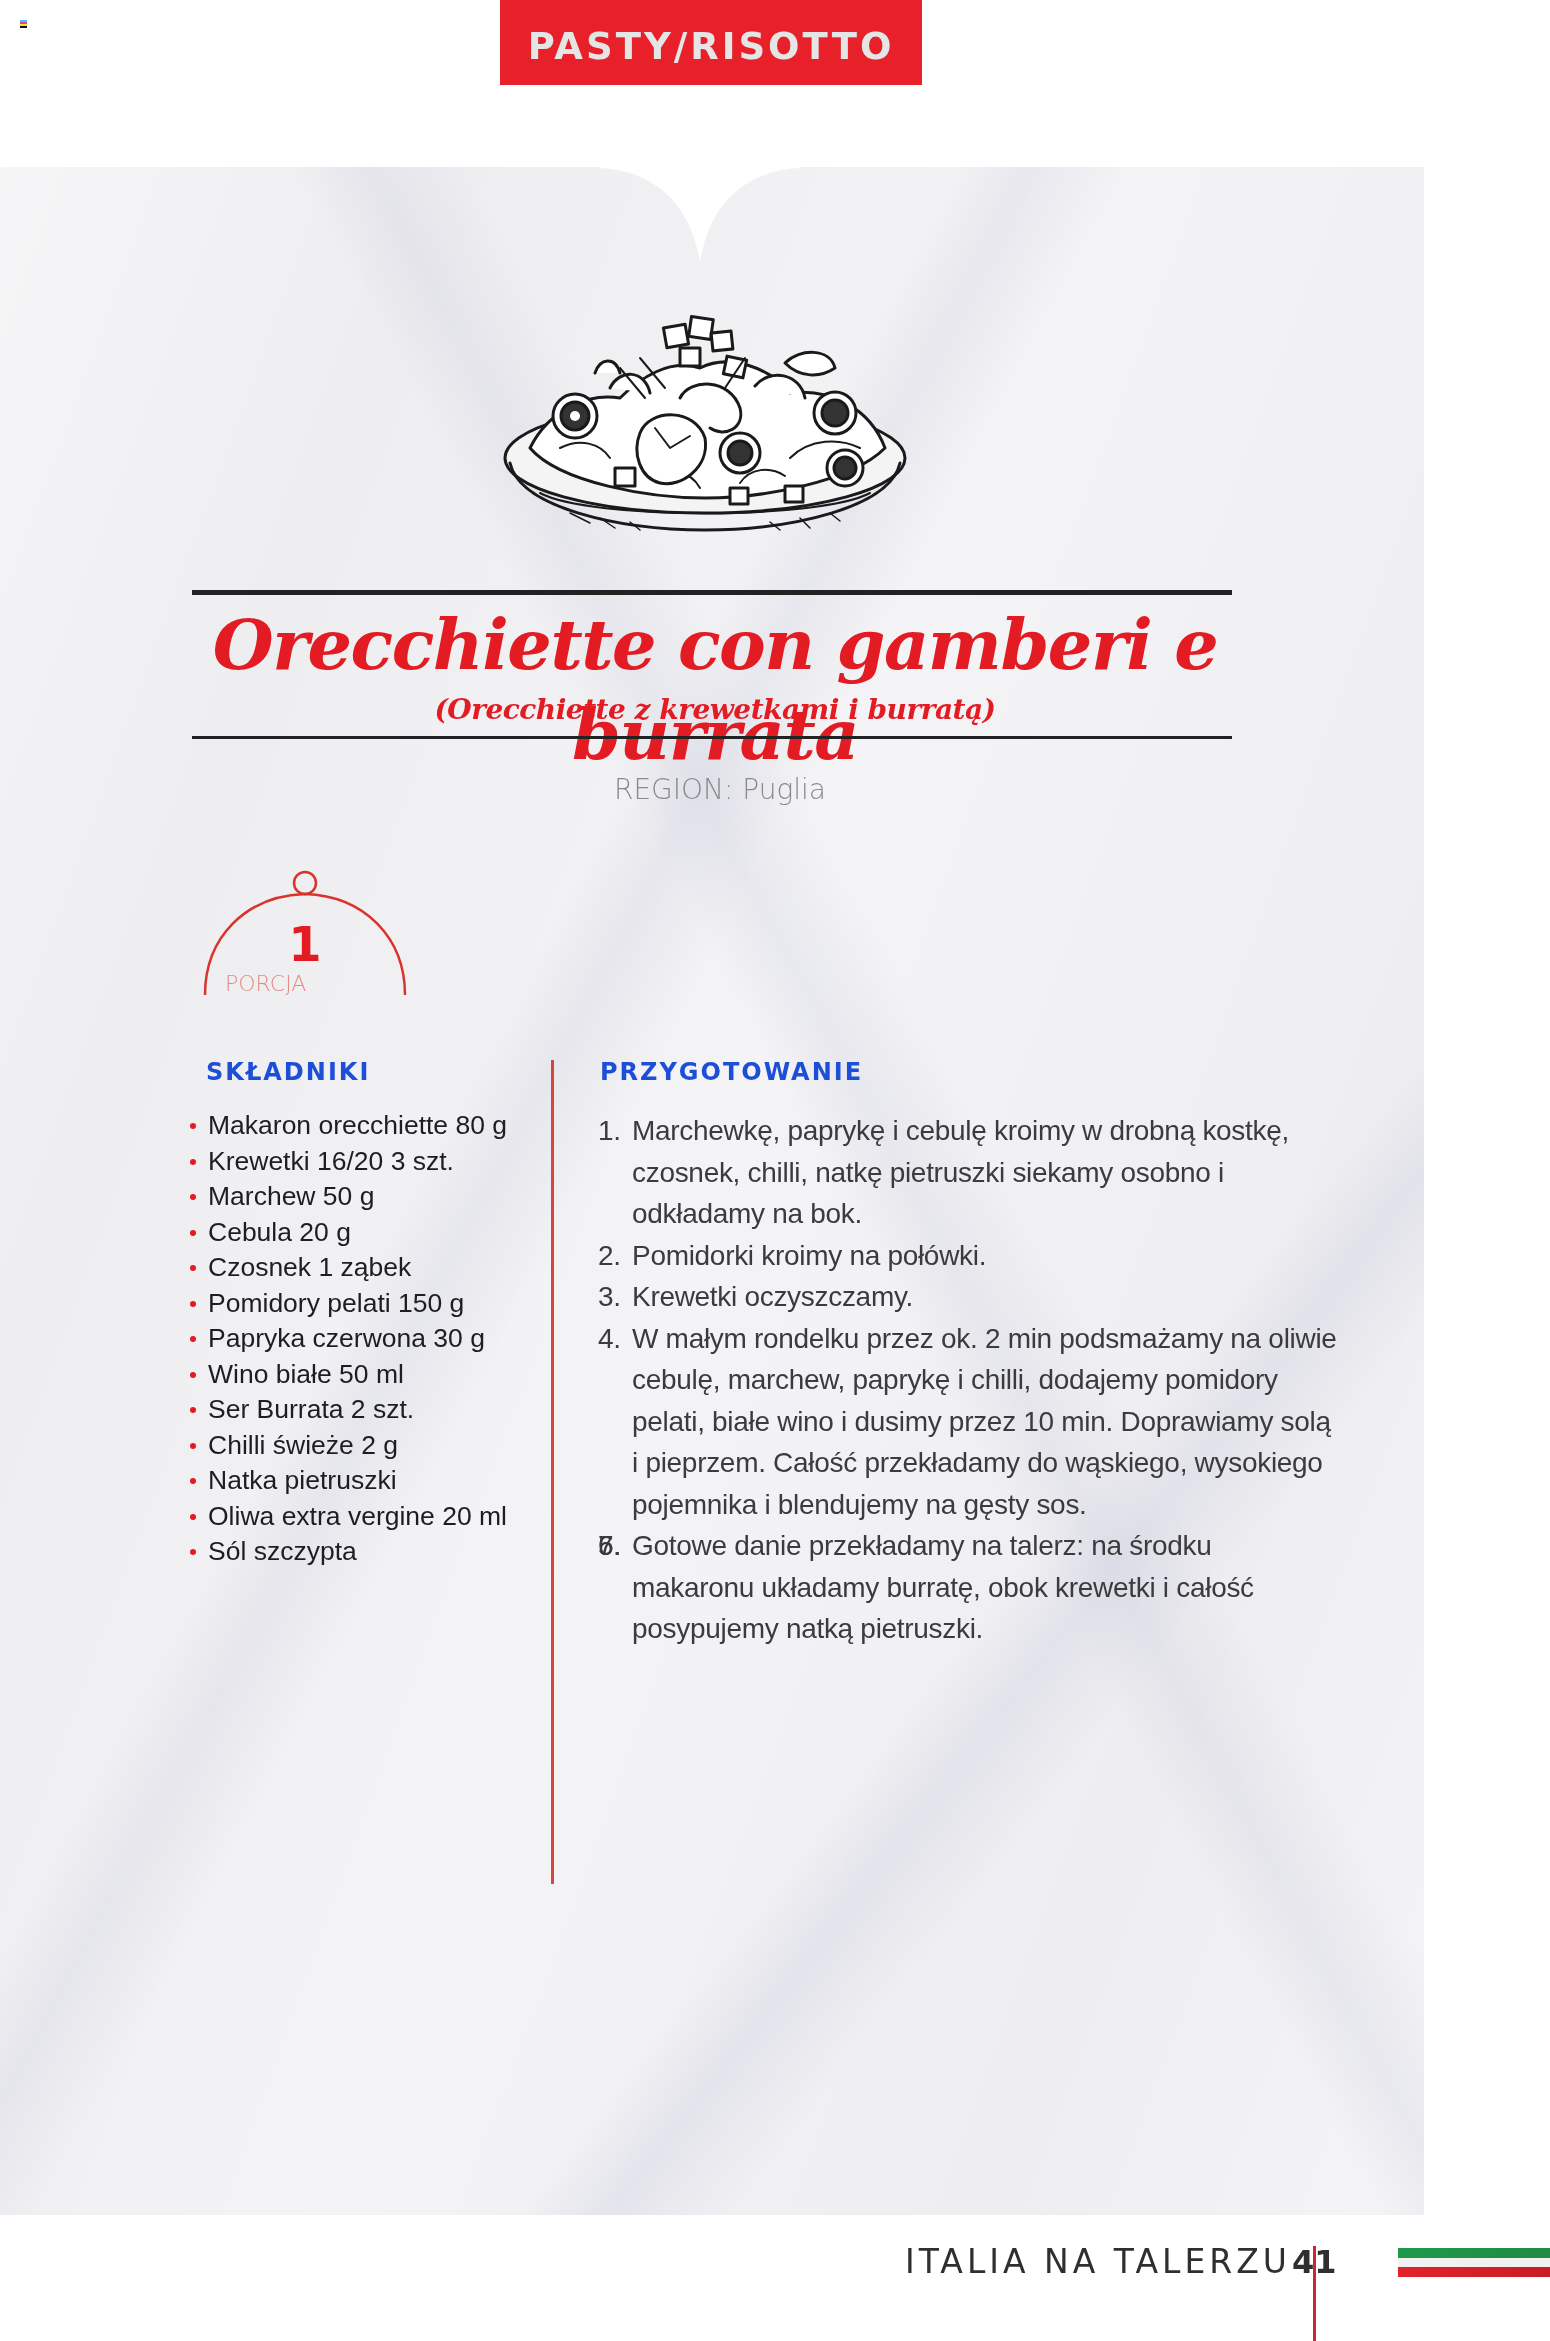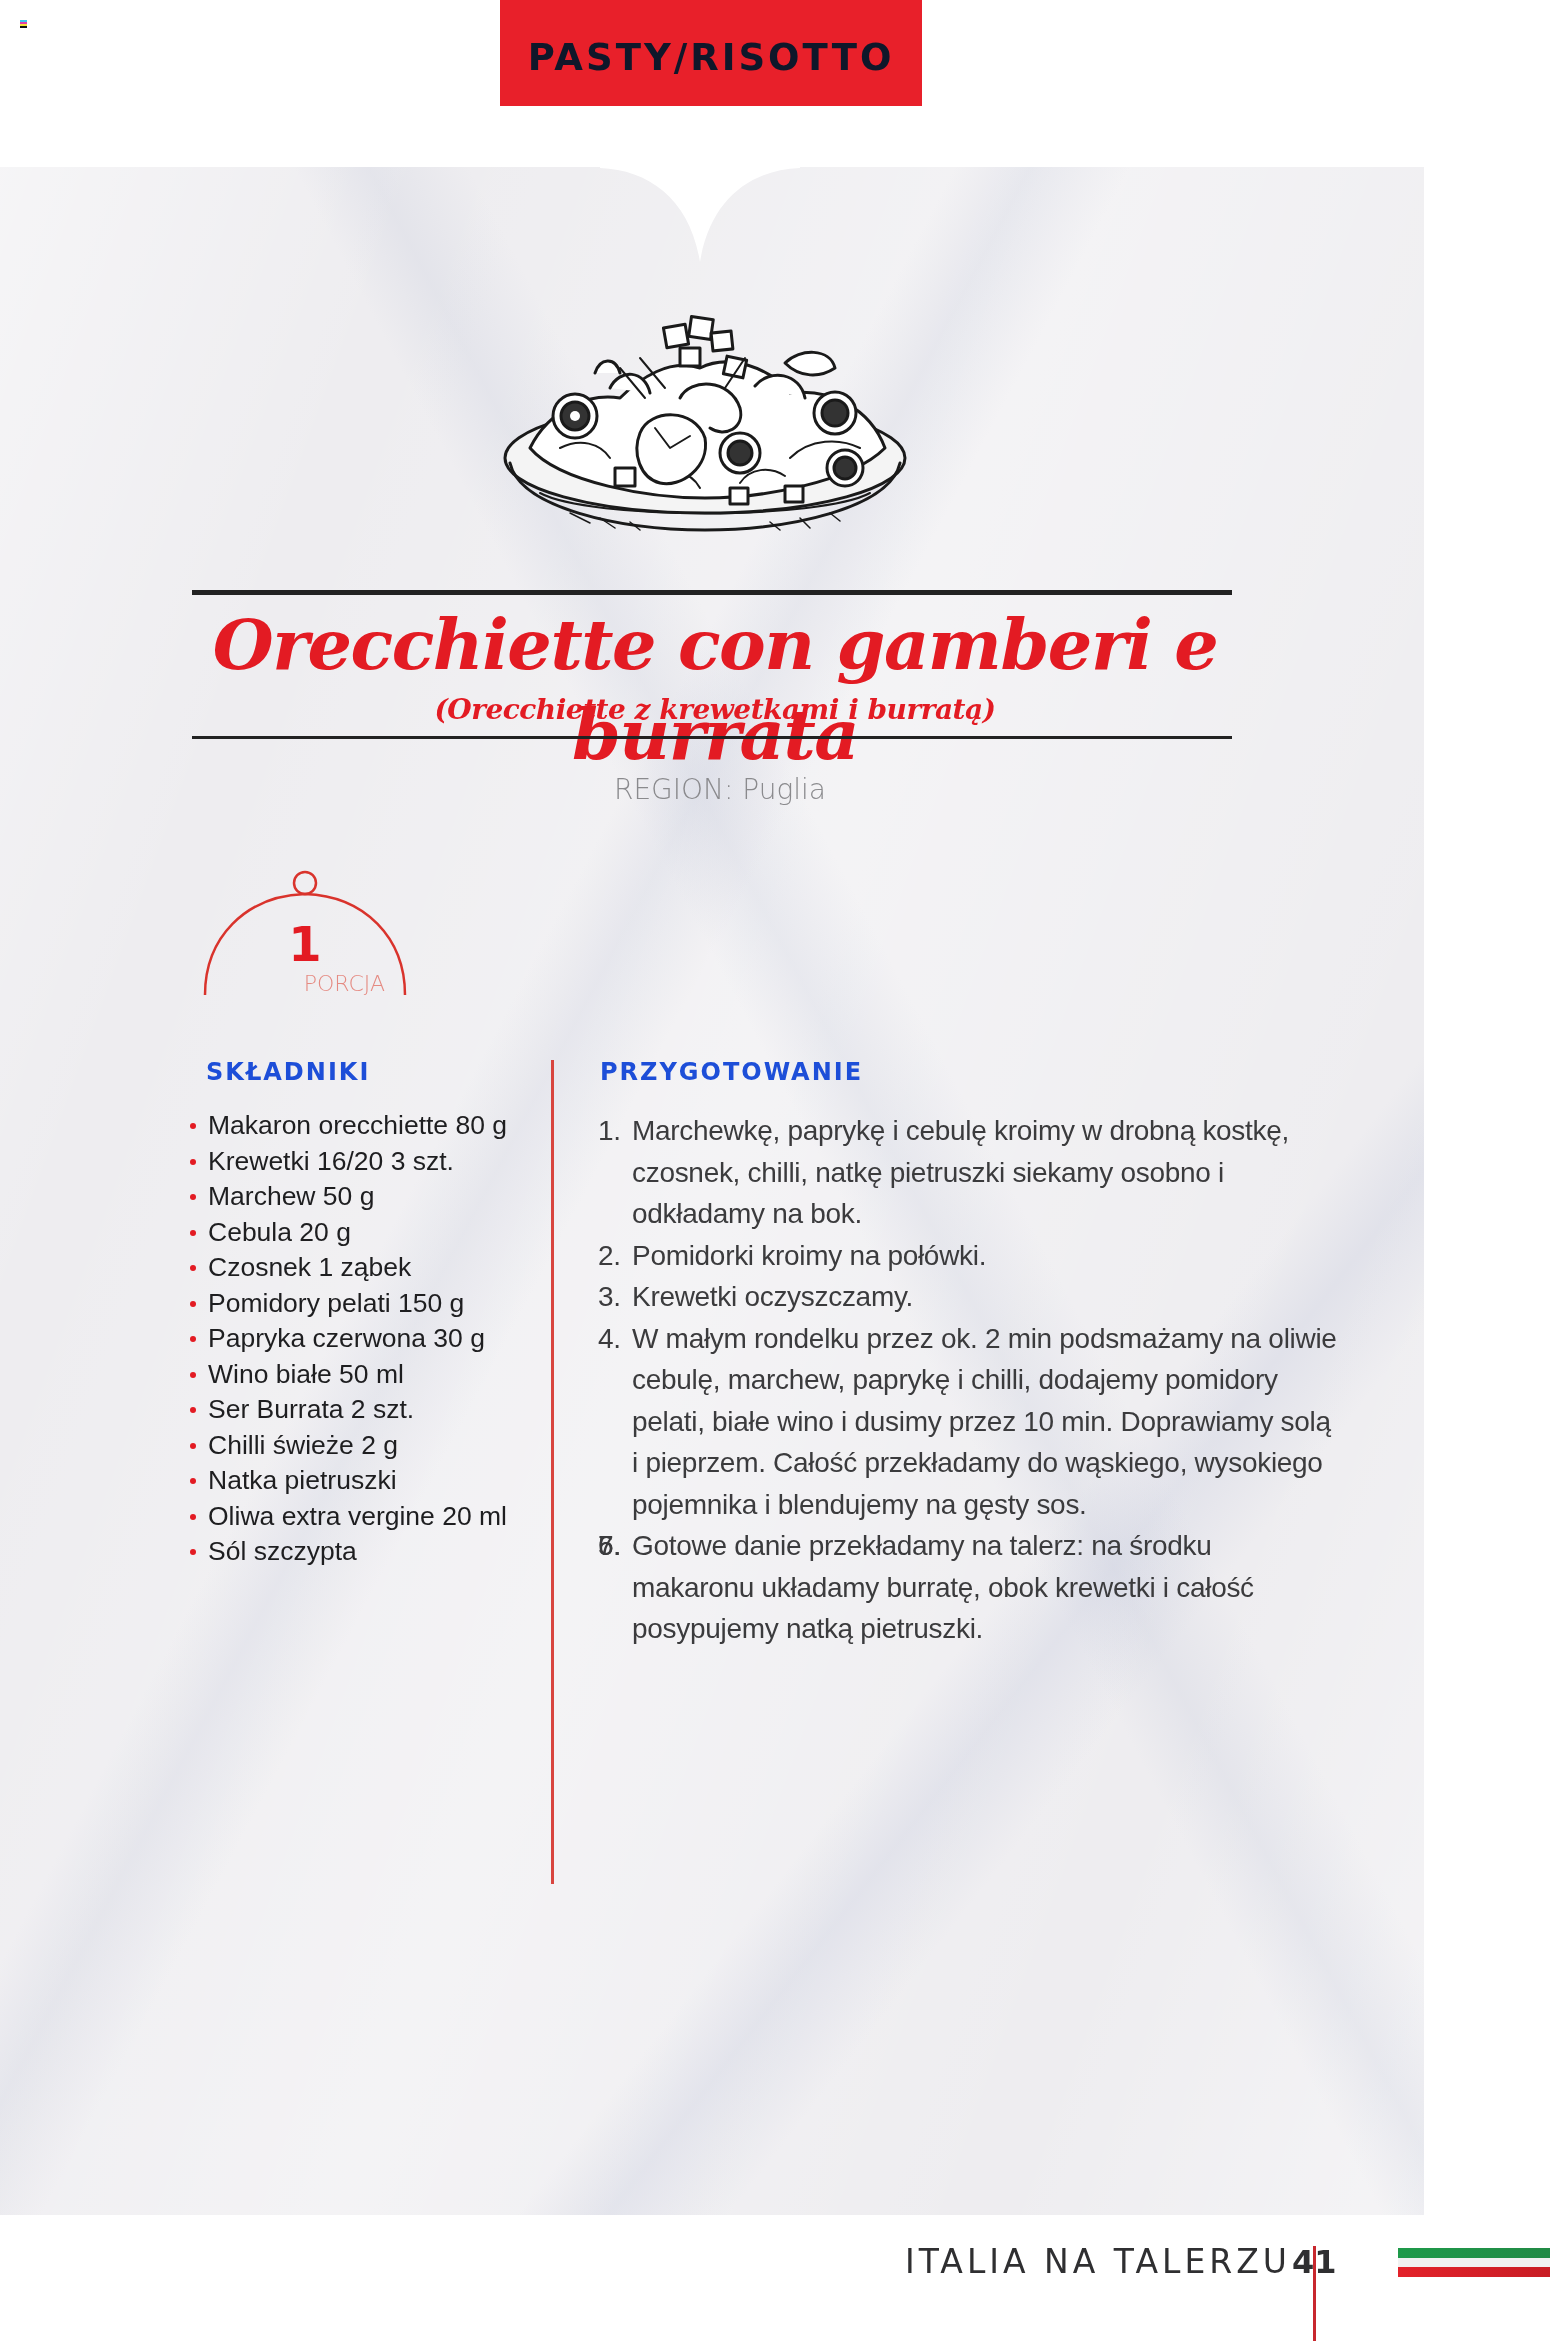--- a/index.html
+++ b/index.html
@@ -9,24 +9,24 @@
     font-family:"Liberation Sans", sans-serif;
   }
   .abs { position:absolute; }
 
   
   .print-mark { left:20px; top:20px; width:7px; height:9px; }
   .print-mark i { display:block; height:2px; }
 
   
   .category-tab {
-    left:500px; top:0; width:422px; height:106px;
+    left:500px; top:0; width:422px; height:85px;
     background:#e8202a;
     display:flex; align-items:center; justify-content:center;
-    color:#0f172a; font-family:"DejaVu Sans", sans-serif; font-weight:bold;
+    color:#e5e5e5; font-family:"DejaVu Sans", sans-serif; font-weight:bold;
     font-size:37px; letter-spacing:3px; padding-top:8px; box-sizing:border-box;
   }
 
   
   .marble {
     left:0; top:167px; width:1424px; height:2048px;
     background:
       linear-gradient(118deg, rgba(255,255,255,0) 0%, rgba(255,255,255,0) 38%, rgba(200,204,220,0.28) 41%, rgba(255,255,255,0) 45%, rgba(255,255,255,0) 100%),
       linear-gradient(62deg, rgba(255,255,255,0) 0%, rgba(255,255,255,0) 55%, rgba(190,196,215,0.22) 58%, rgba(255,255,255,0) 62%, rgba(255,255,255,0) 100%),
       linear-gradient(128deg, rgba(255,255,255,0) 0%, rgba(255,255,255,0) 70%, rgba(195,200,220,0.3) 73%, rgba(255,255,255,0) 77%, rgba(255,255,255,0) 100%),
@@ -59,21 +59,21 @@
   }
 
   
   .cloche { left:200px; top:868px; width:210px; height:130px; }
   .servings-num {
     left:255px; top:916px; width:100px; text-align:center;
     color:#e31b23; font-family:"DejaVu Sans", sans-serif; font-weight:bold;
     font-size:48px; line-height:56px;
   }
   .servings-label {
-    left:225px; top:970px; width:160px; text-align:right;
+    left:225px; top:970px; width:160px; text-align:left;
     color:#e58a82; font-family:"DejaVu Sans", sans-serif; font-weight:200;
     font-size:22px; line-height:28px;
   }
 
   
   .section-head {
     color:#1d4ed8; font-family:"DejaVu Sans", sans-serif; font-weight:bold;
     font-size:24px; letter-spacing:2px; line-height:30px;
   }
   .ing-head { left:206px; top:1057px; }

